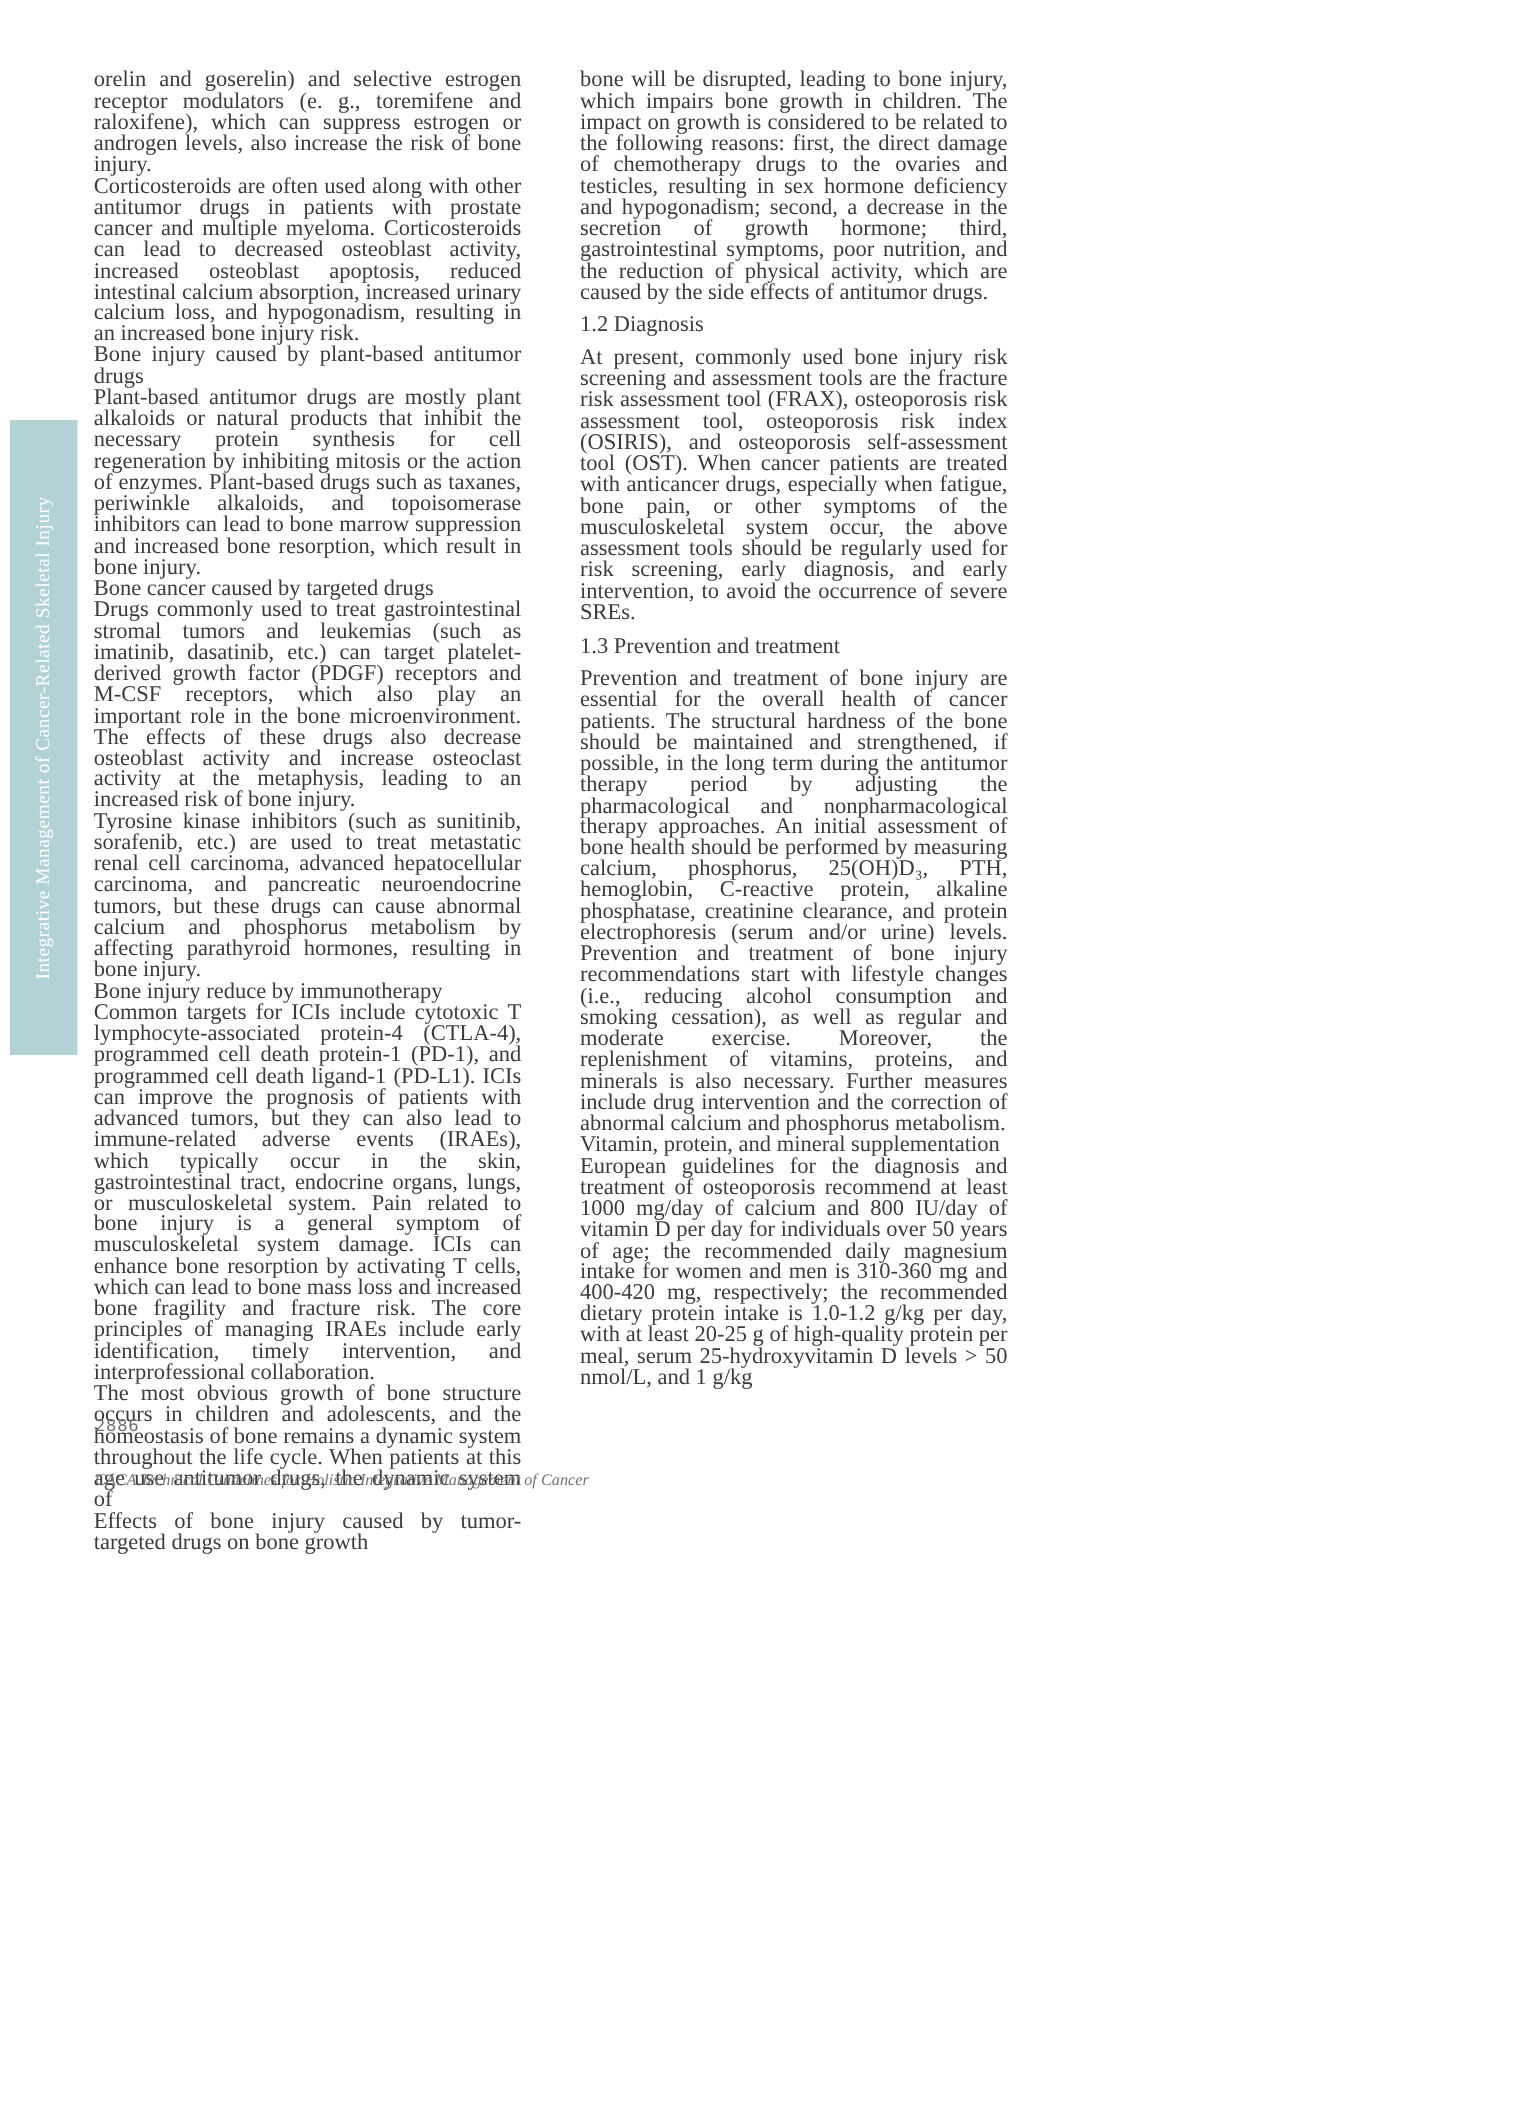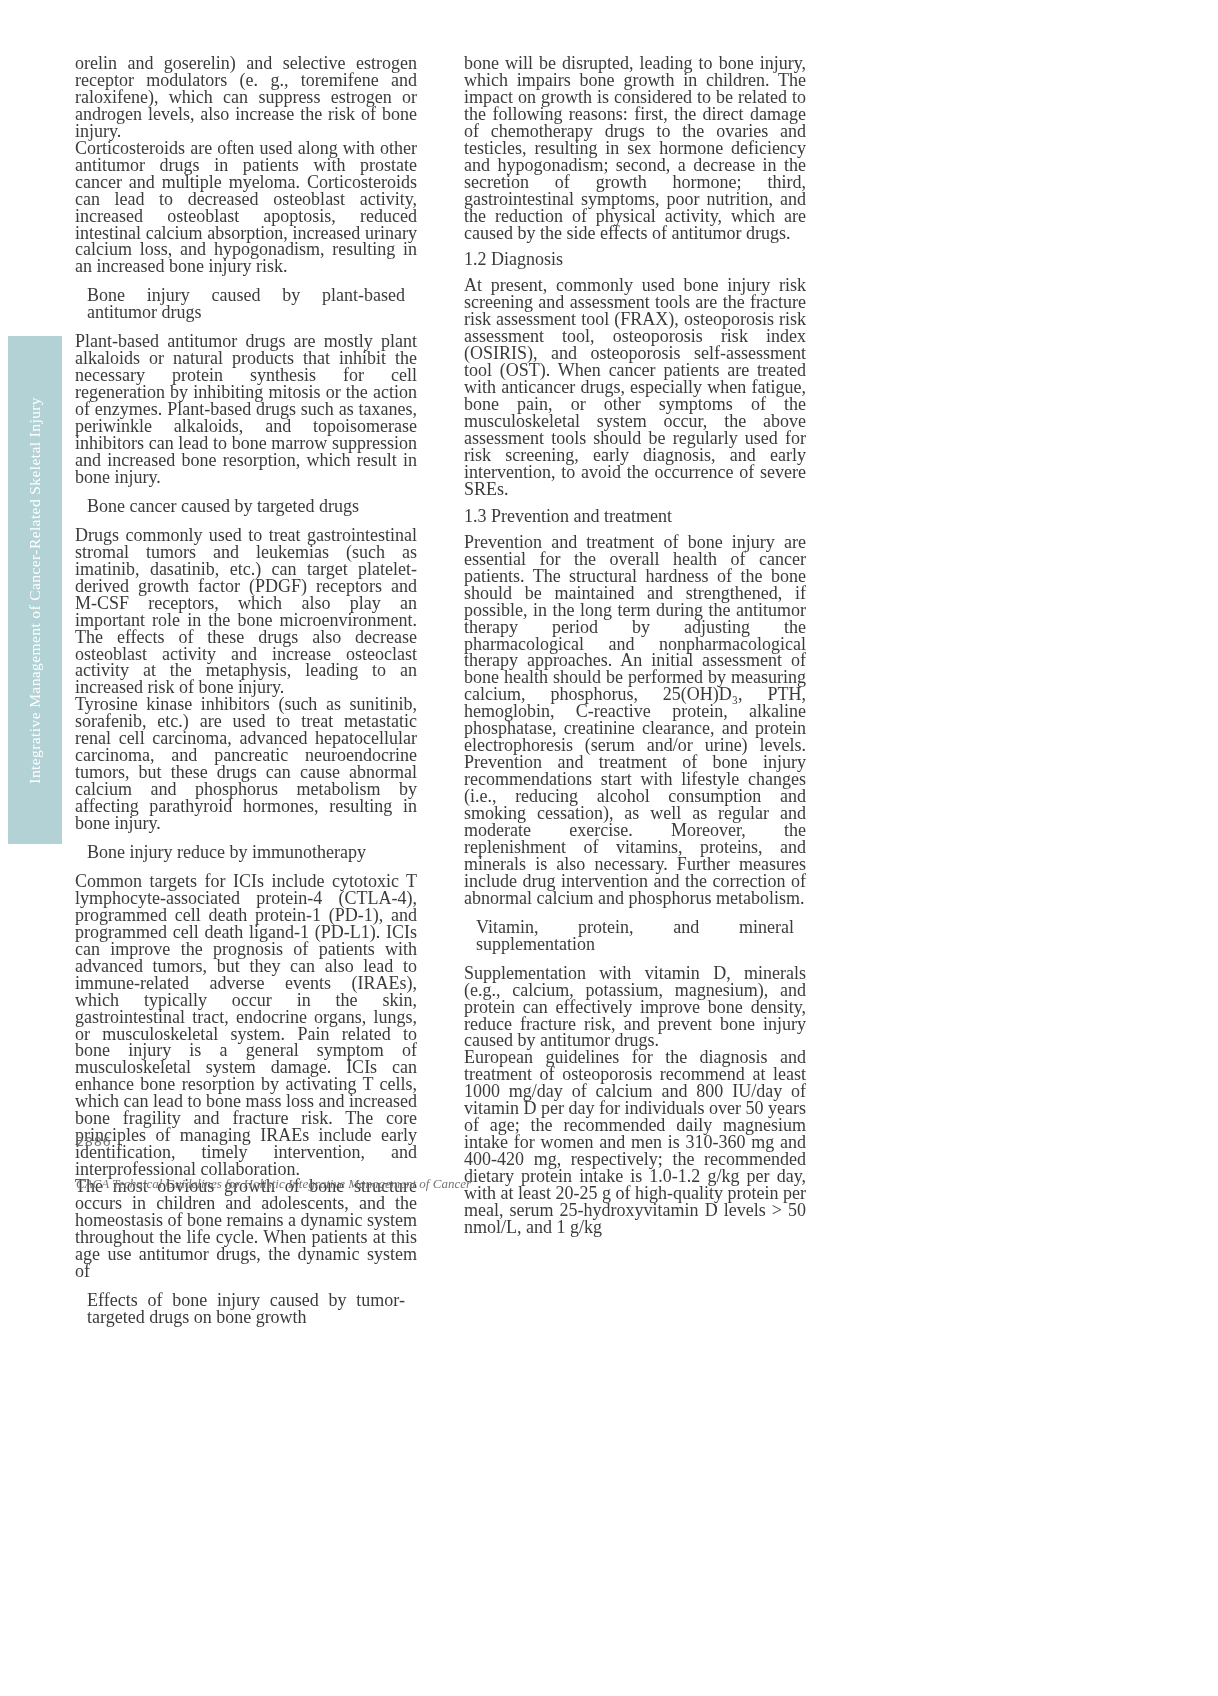--- a/index.html
+++ b/index.html
@@ -41,21 +41,21 @@
     font-size:18px;
     line-height:16.95px;
     color:#3b3b3b;
     text-align:justify;
   }
   .col-left  { left:75px; }
   .col-right { left:464px; }
 
   .blk { margin:0; padding:0; }
   .blk-body    { margin:0; }
-  .blk-subhead { margin:12px; }
+  .blk-subhead { margin:0; }
   .blk-heading { margin:10px 0 9px 0; }
 
   
   .footer {
     position:absolute;
     left:76px;
     top:1134px;
     display:flex;
     align-items:baseline;
     gap:27px;
@@ -96,21 +96,20 @@
       <p class="blk blk-subhead">Effects of bone injury caused by tumor-targeted drugs on bone growth</p>
     </div>
 
   <div class="col col-right">
       <p class="blk blk-body">bone will be disrupted, leading to bone injury, which impairs bone growth in children. The impact on growth is considered to be related to the following reasons: first, the direct damage of chemotherapy drugs to the ovaries and testicles, resulting in sex hormone deficiency and hypogonadism; second, a decrease in the secretion of growth hormone; third, gastrointestinal symptoms, poor nutrition, and the reduction of physical activity, which are caused by the side effects of antitumor drugs.</p>
       <p class="blk blk-heading">1.2 Diagnosis</p>
       <p class="blk blk-body">At present, commonly used bone injury risk screening and assessment tools are the fracture risk assessment tool (FRAX), osteoporosis risk assessment tool, osteoporosis risk index (OSIRIS), and osteoporosis self-assessment tool (OST). When cancer patients are treated with anticancer drugs, especially when fatigue, bone pain, or other symptoms of the musculoskeletal system occur, the above assessment tools should be regularly used for risk screening, early diagnosis, and early intervention, to avoid the occurrence of severe SREs.</p>
       <p class="blk blk-heading">1.3 Prevention and treatment</p>
       <p class="blk blk-body">Prevention and treatment of bone injury are essential for the overall health of cancer patients. The structural hardness of the bone should be maintained and strengthened, if possible, in the long term during the antitumor therapy period by adjusting the pharmacological and nonpharmacological therapy approaches. An initial assessment of bone health should be performed by measuring calcium, phosphorus, 25(OH)D₃, PTH, hemoglobin, C-reactive protein, alkaline phosphatase, creatinine clearance, and protein electrophoresis (serum and/or urine) levels. Prevention and treatment of bone injury recommendations start with lifestyle changes (i.e., reducing alcohol consumption and smoking cessation), as well as regular and moderate exercise. Moreover, the replenishment of vitamins, proteins, and minerals is also necessary. Further measures include drug intervention and the correction of abnormal calcium and phosphorus metabolism.</p>
       <p class="blk blk-subhead">Vitamin, protein, and mineral supplementation</p>
-      <p class="blk blk-body">Supplementation with vitamin D, minerals (e.g., calcium, potassium, magnesium), and protein can effectively improve bone density, reduce fracture risk, and prevent bone injury caused by antitumor drugs.</p>
       <p class="blk blk-body">European guidelines for the diagnosis and treatment of osteoporosis recommend at least 1000 mg/day of calcium and 800 IU/day of vitamin D per day for individuals over 50 years of age; the recommended daily magnesium intake for women and men is 310-360 mg and 400-420 mg, respectively; the recommended dietary protein intake is 1.0-1.2 g/kg per day, with at least 20-25 g of high-quality protein per meal, serum 25-hydroxyvitamin D levels &gt; 50 nmol/L, and 1 g/kg</p>
     </div>
 
   <div class="footer">
     <span class="page-num">2886</span>
     <span class="footer-label">CACA Technical Guidelines for Holistic Integrative Management of Cancer</span>
   </div>
 
 </div>
 

